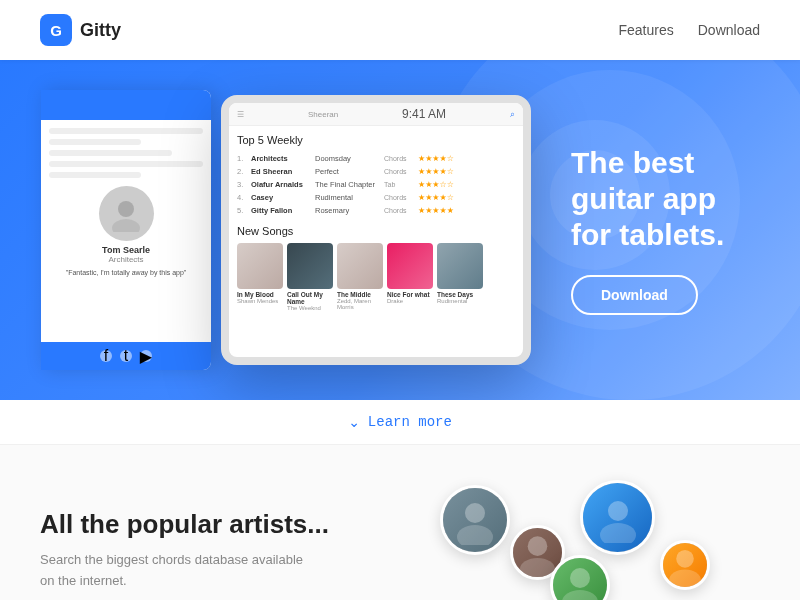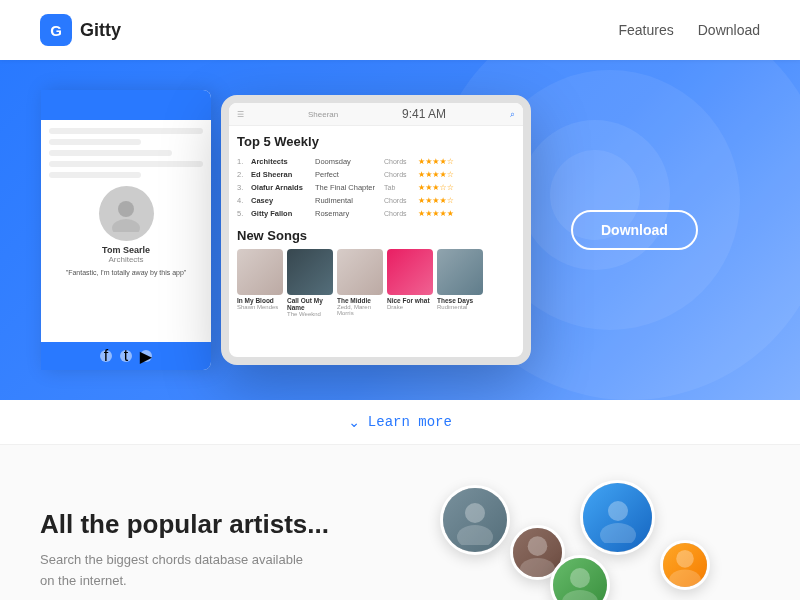--- a/index.html
+++ b/index.html
@@ -88,21 +88,21 @@
     }
     .tablet-bar {
       background: #f8f8f8; padding: 4px 8px; display: flex; align-items: center; justify-content: space-between;
       border-bottom: 1px solid #eee;
     }
     .tablet-bar-title { font-size: 8px; color: #999; }
     .tablet-time { font-size: 12px; color: #555; }
     .tablet-search { font-size: 9px; color: #2979FF; }
 
     .tablet-body { padding: 8px; overflow: hidden; }
-    .tablet-section-title { font-size: 13px; font-weight: 700; color: #222; margin-bottom: 6px; }
+    .tablet-section-title { font-size: 11px; font-weight: 400; color: #222; margin-bottom: 6px; }
 
     .tablet-list { margin-bottom: 8px; }
     .tablet-row {
       display: flex; align-items: center; gap: 4px; padding: 2px 0;
       font-size: 7.5px; color: #333;
     }
     .tablet-row-num { width: 10px; color: #999; }
     .tablet-row-artist { width: 60px; font-weight: 600; }
     .tablet-row-song { width: 65px; color: #555; }
     .tablet-row-type { width: 30px; color: #999; font-size: 7px; }
@@ -293,20 +293,21 @@
           <div class="tablet-song-thumb song-city"></div>
           <div class="tablet-song-title">These Days</div>
           <div class="tablet-song-artist">Rudimental</div>
         </div>
       </div>
 
     </div>
   </div>
 
   <div class="hero-text">
+    <div class="hero-title">The best guitar app for tablets.</div>
     <button class="hero-download-btn">Download</button>
   </div>
 </section>
 
 <div class="learn-more-bar">
   <span class="learn-more-icon">⌄</span>
   <span class="learn-more-text">Learn more</span>
 </div>
 
 <section class="bottom-section">

